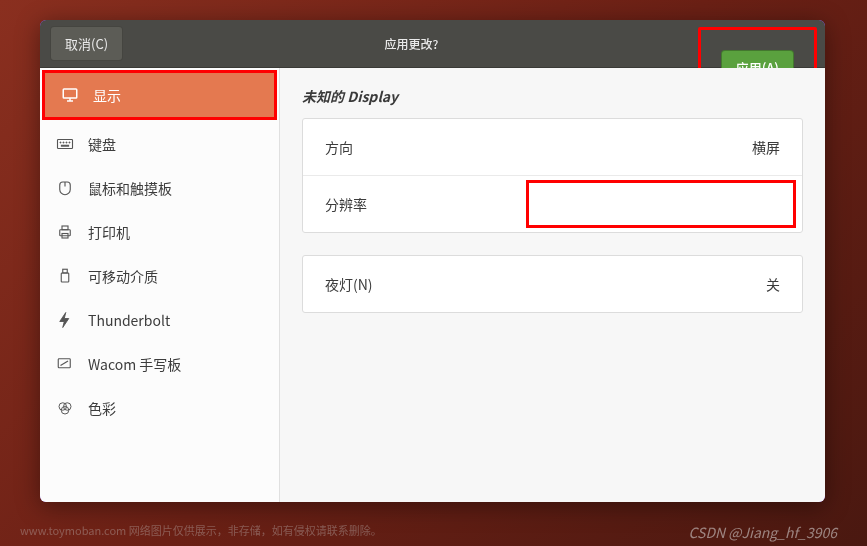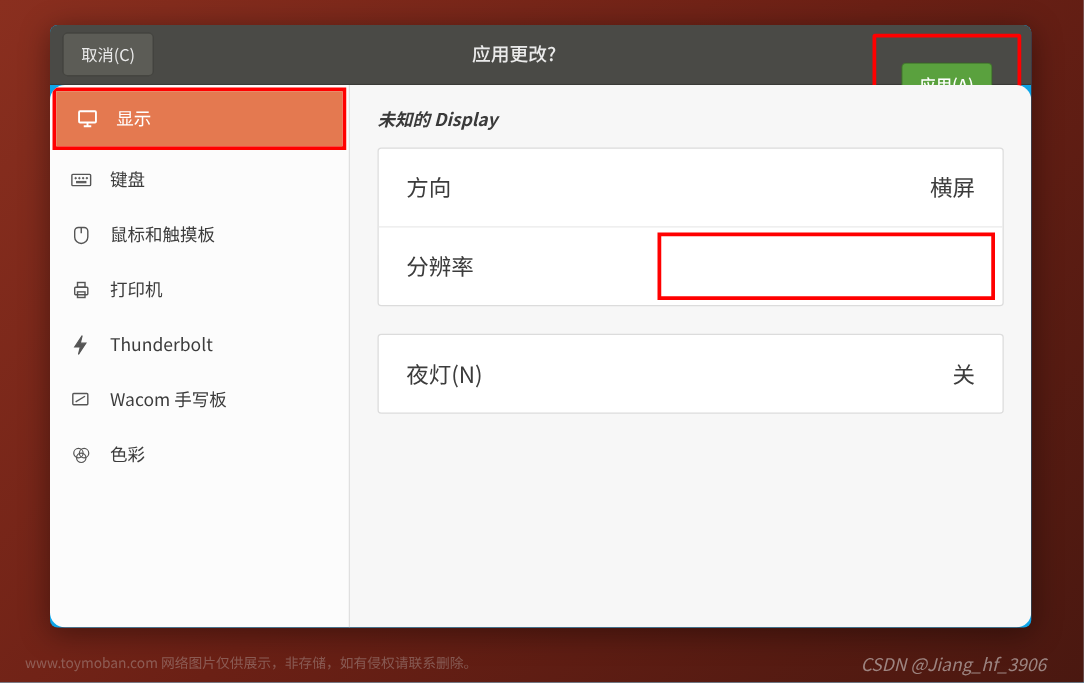--- a/index.html
+++ b/index.html
@@ -14,21 +14,21 @@
       background: linear-gradient(135deg, #8a2f1f 0%, #6b2015 50%, #4a1810 100%);
       overflow: hidden;
       position: relative;
     }
     .dialog {
       position: absolute;
       top: 20px;
       left: 40px;
       width: 785px;
       height: 482px;
-      background: #0ea5e9;
+      background: #8b5cf6;
       border-radius: 6px;
       box-shadow: 0 4px 24px rgba(0,0,0,0.4);
       overflow: hidden;
       display: flex;
       flex-direction: column;
     }
     .header {
       height: 48px;
       background: #4a4a46;
       border-bottom: 1px solid #3a3a36;
@@ -58,28 +58,27 @@
       border: 3px solid #ff0000;
       padding: 20px;
       border-radius: 2px;
       margin-top: 48px;
     }
     .btn-cancel-annot {
       border: 2px solid transparent;
     }
     .header-title {
       color: #eaeaea;
-      font-size: 15px;
+      font-size: 12px;
       font-weight: 500;
     }
     .body {
       display: flex;
       flex: 1;
       overflow: hidden;
-      border-radius: 12px;
     }
     .sidebar {
       width: 240px;
       background: #fcfcfc;
       border-right: 1px solid #e0e0e0;
       display: flex;
       flex-direction: column;
     }
     .sidebar-highlight-wrap {
       border: 3px solid #ff0000;
@@ -133,21 +132,21 @@
       background: #ffffff;
       border: 1px solid #dcdcdc;
       border-radius: 3px;
       margin-bottom: 22px;
     }
     .setting-row {
       display: flex;
       align-items: flex-start;
       justify-content: space-between;
       padding: 18px 22px;
-      font-size: 18px;
+      font-size: 14px;
       border-bottom: 1px solid #eaeaea;
       position: relative;
     }
     .setting-row:last-child {
       border-bottom: none;
     }
     .setting-label {
       color: #3c3c3c;
     }
     .setting-value {
@@ -241,20 +240,29 @@
         <span class="icon">
           <svg viewBox="0 0 24 24">
               <rect x="5" y="9" width="14" height="8" rx="1" fill="none" stroke-width="1.5"></rect>
               <rect x="8" y="4" width="8" height="5" fill="none" stroke-width="1.5"></rect>
               <rect x="8" y="14" width="8" height="6" fill="none" stroke-width="1.5"></rect>
             </svg>
         </span>
         <span>打印机</span>
       </div>
 
+      <div class="sidebar-item">
+        <span class="icon">
+          <svg viewBox="0 0 24 24">
+              <rect x="9" y="3" width="6" height="5" fill="none" stroke-width="1.5"></rect>
+              <rect x="7" y="8" width="10" height="12" rx="1" fill="none" stroke-width="1.5"></rect>
+            </svg>
+        </span>
+        <span>可移动介质</span>
+      </div>
 
       <div class="sidebar-item">
         <span class="icon">
           <svg viewBox="0 0 24 24">
               <path d="M13 2 L5 14 h6 l-2 8 8-12 h-6 z" stroke-width="1.2"></path>
             </svg>
         </span>
         <span>Thunderbolt</span>
       </div>
 

